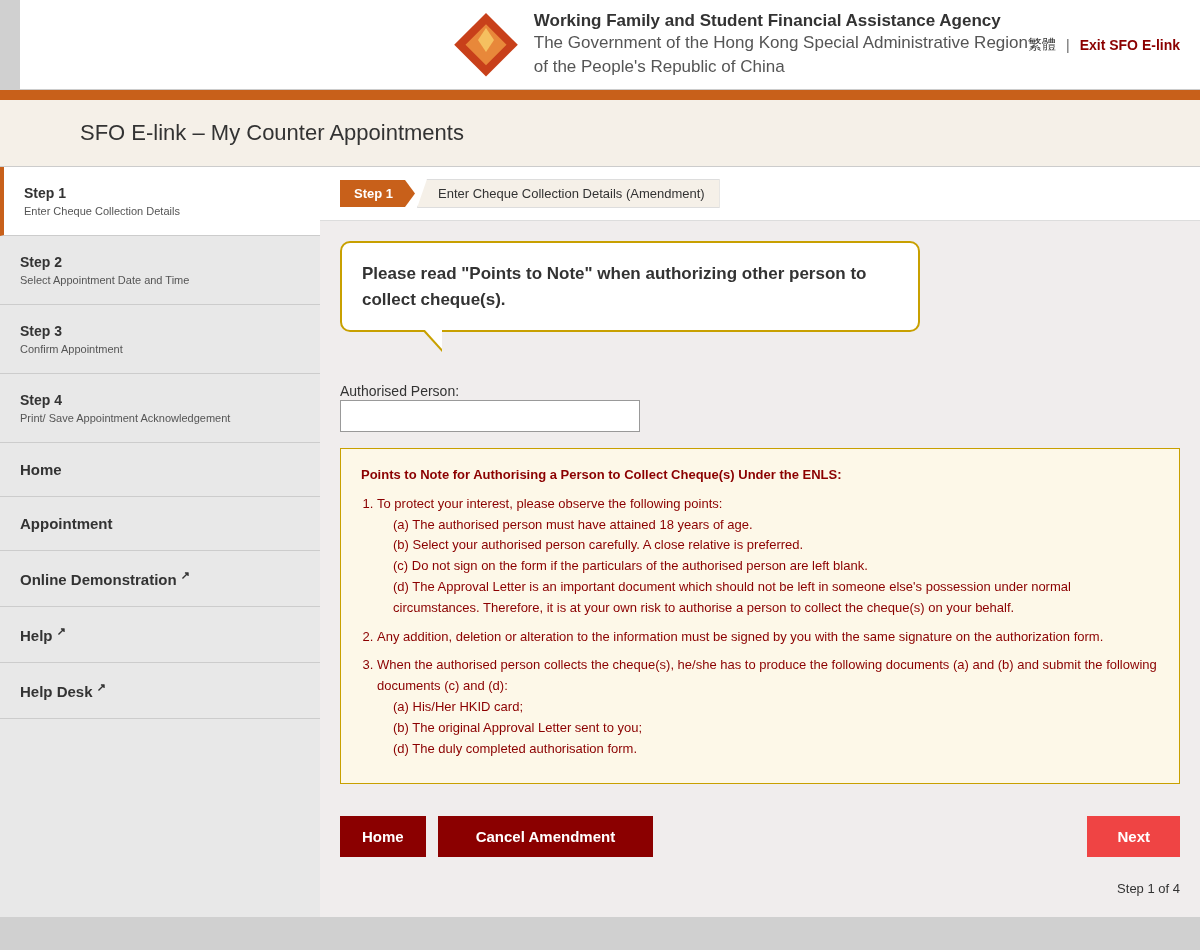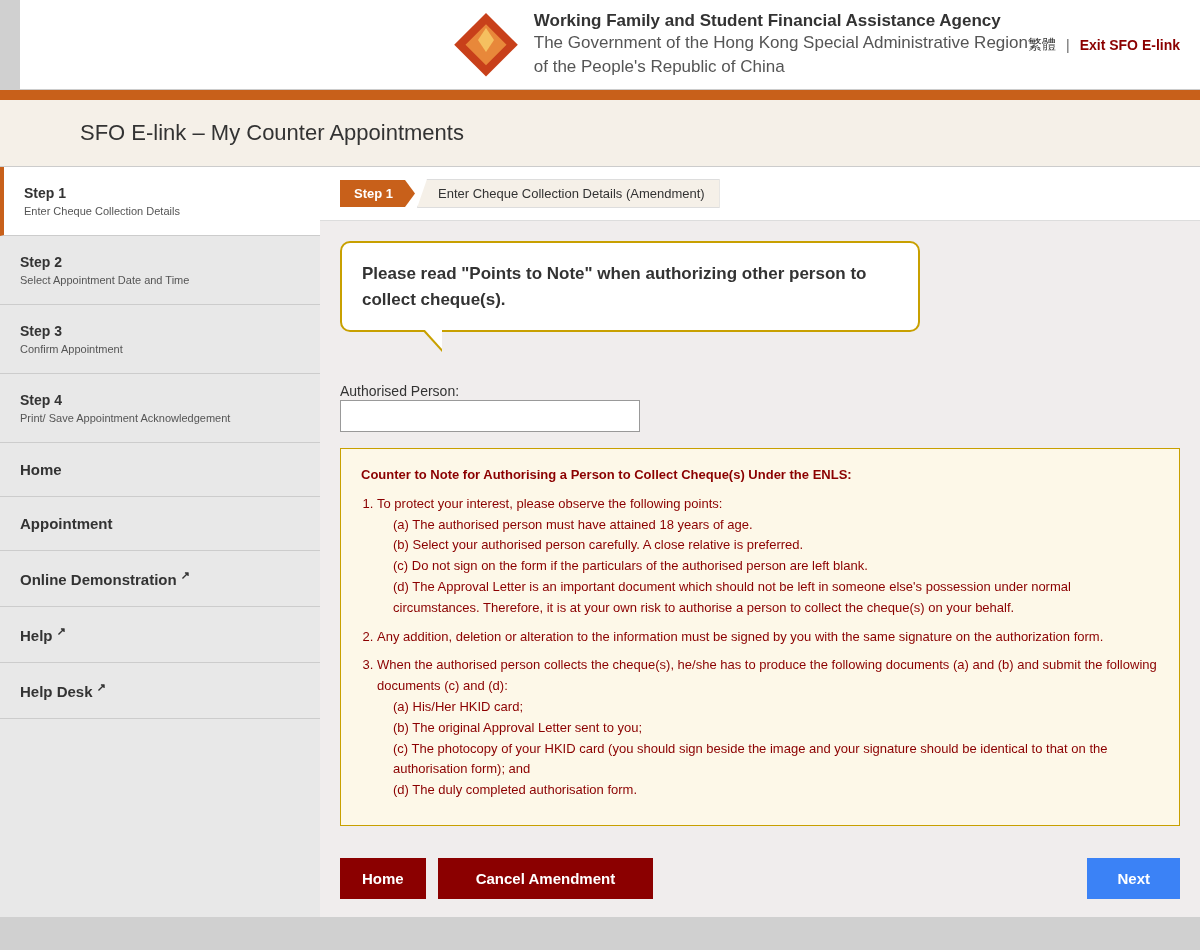--- a/index.html
+++ b/index.html
@@ -75,21 +75,21 @@
     .points-box { margin: 16px 20px; background: #fdf8e8; border: 1px solid #c8a000; padding: 16px 20px; font-size: 13px; color: #8b0000; line-height: 1.6; }
     .points-box .box-title { font-weight: bold; margin-bottom: 8px; }
     .points-box ol { margin-left: 16px; }
     .points-box ol li { margin-bottom: 8px; }
     .points-box .sub-item { margin-left: 16px; }
 
     
     .bottom-bar { background: #f0eded; padding: 16px 20px; display: flex; align-items: center; gap: 12px; }
     .btn-home { background: #8b0000; color: white; padding: 12px 22px; border: none; font-size: 15px; cursor: pointer; font-weight: bold; }
     .btn-cancel { background: #8b0000; color: white; padding: 12px 38px; border: none; font-size: 15px; cursor: pointer; font-weight: bold; }
-    .btn-next { background: #3b82f6; color: white; padding: 12px 30px; border: none; font-size: 15px; cursor: pointer; font-weight: bold; margin-left: auto; }
+    .btn-next { background: #ef4444; color: white; padding: 12px 30px; border: none; font-size: 15px; cursor: pointer; font-weight: bold; margin-left: auto; }
     .step-count { text-align: right; padding: 8px 20px; font-size: 13px; color: #333; }
   </style>
 </head>
 <body>
 
 <div class="header">
   <div class="header-left">
 
     <svg width="65" height="65" viewBox="0 0 65 65">
       <rect x="10" y="10" width="45" height="45" fill="#c8401a" transform="rotate(45 32 32)"></rect>
@@ -172,43 +172,43 @@
       <div class="tooltip-bubble">Please read "Points to Note" when authorizing other person to collect cheque(s).</div>
     </div>
 
     <div class="form-area" style="margin-top: 30px;">
       <label class="auth-label">Authorised Person:</label>
       <br>
       <input class="auth-input" type="text" placeholder="" style="">
     </div>
 
     <div class="points-box">
-      <div class="box-title">Counter to Note for Authorising a Person to Collect Cheque(s) Under the ENLS:</div>
+      <div class="box-title">Points to Note for Authorising a Person to Collect Cheque(s) Under the ENLS:</div>
       <ol>
         <li>
           <span>To protect your interest, please observe the following points:</span>
           <div class="sub-item">(a) The authorised person must have attained 18 years of age.</div>
           <div class="sub-item">(b) Select your authorised person carefully. A close relative is preferred.</div>
           <div class="sub-item">(c) Do not sign on the form if the particulars of the authorised person are left blank.</div>
           <div class="sub-item">(d) The Approval Letter is an important document which should not be left in someone else's possession under normal circumstances. Therefore, it is at your own risk to authorise a person to collect the cheque(s) on your behalf.</div>
         </li>
         <li>
           <span>Any addition, deletion or alteration to the information must be signed by you with the same signature on the authorization form.</span>
         </li>
         <li>
           <span>When the authorised person collects the cheque(s), he/she has to produce the following documents (a) and (b) and submit the following documents (c) and (d):</span>
           <div class="sub-item">(a) His/Her HKID card;</div>
           <div class="sub-item">(b) The original Approval Letter sent to you;</div>
-          <div class="sub-item">(c) The photocopy of your HKID card (you should sign beside the image and your signature should be identical to that on the authorisation form); and</div>
           <div class="sub-item">(d) The duly completed authorisation form.</div>
         </li>
       </ol>
     </div>
 
     <div class="bottom-bar">
       <button class="btn-home">Home</button>
       <button class="btn-cancel">Cancel Amendment</button>
       <button class="btn-next">Next</button>
     </div>
 
+    <div class="step-count">Step 1 of 4</div>
 
   </div>
 </div>
 
 </body></html>

